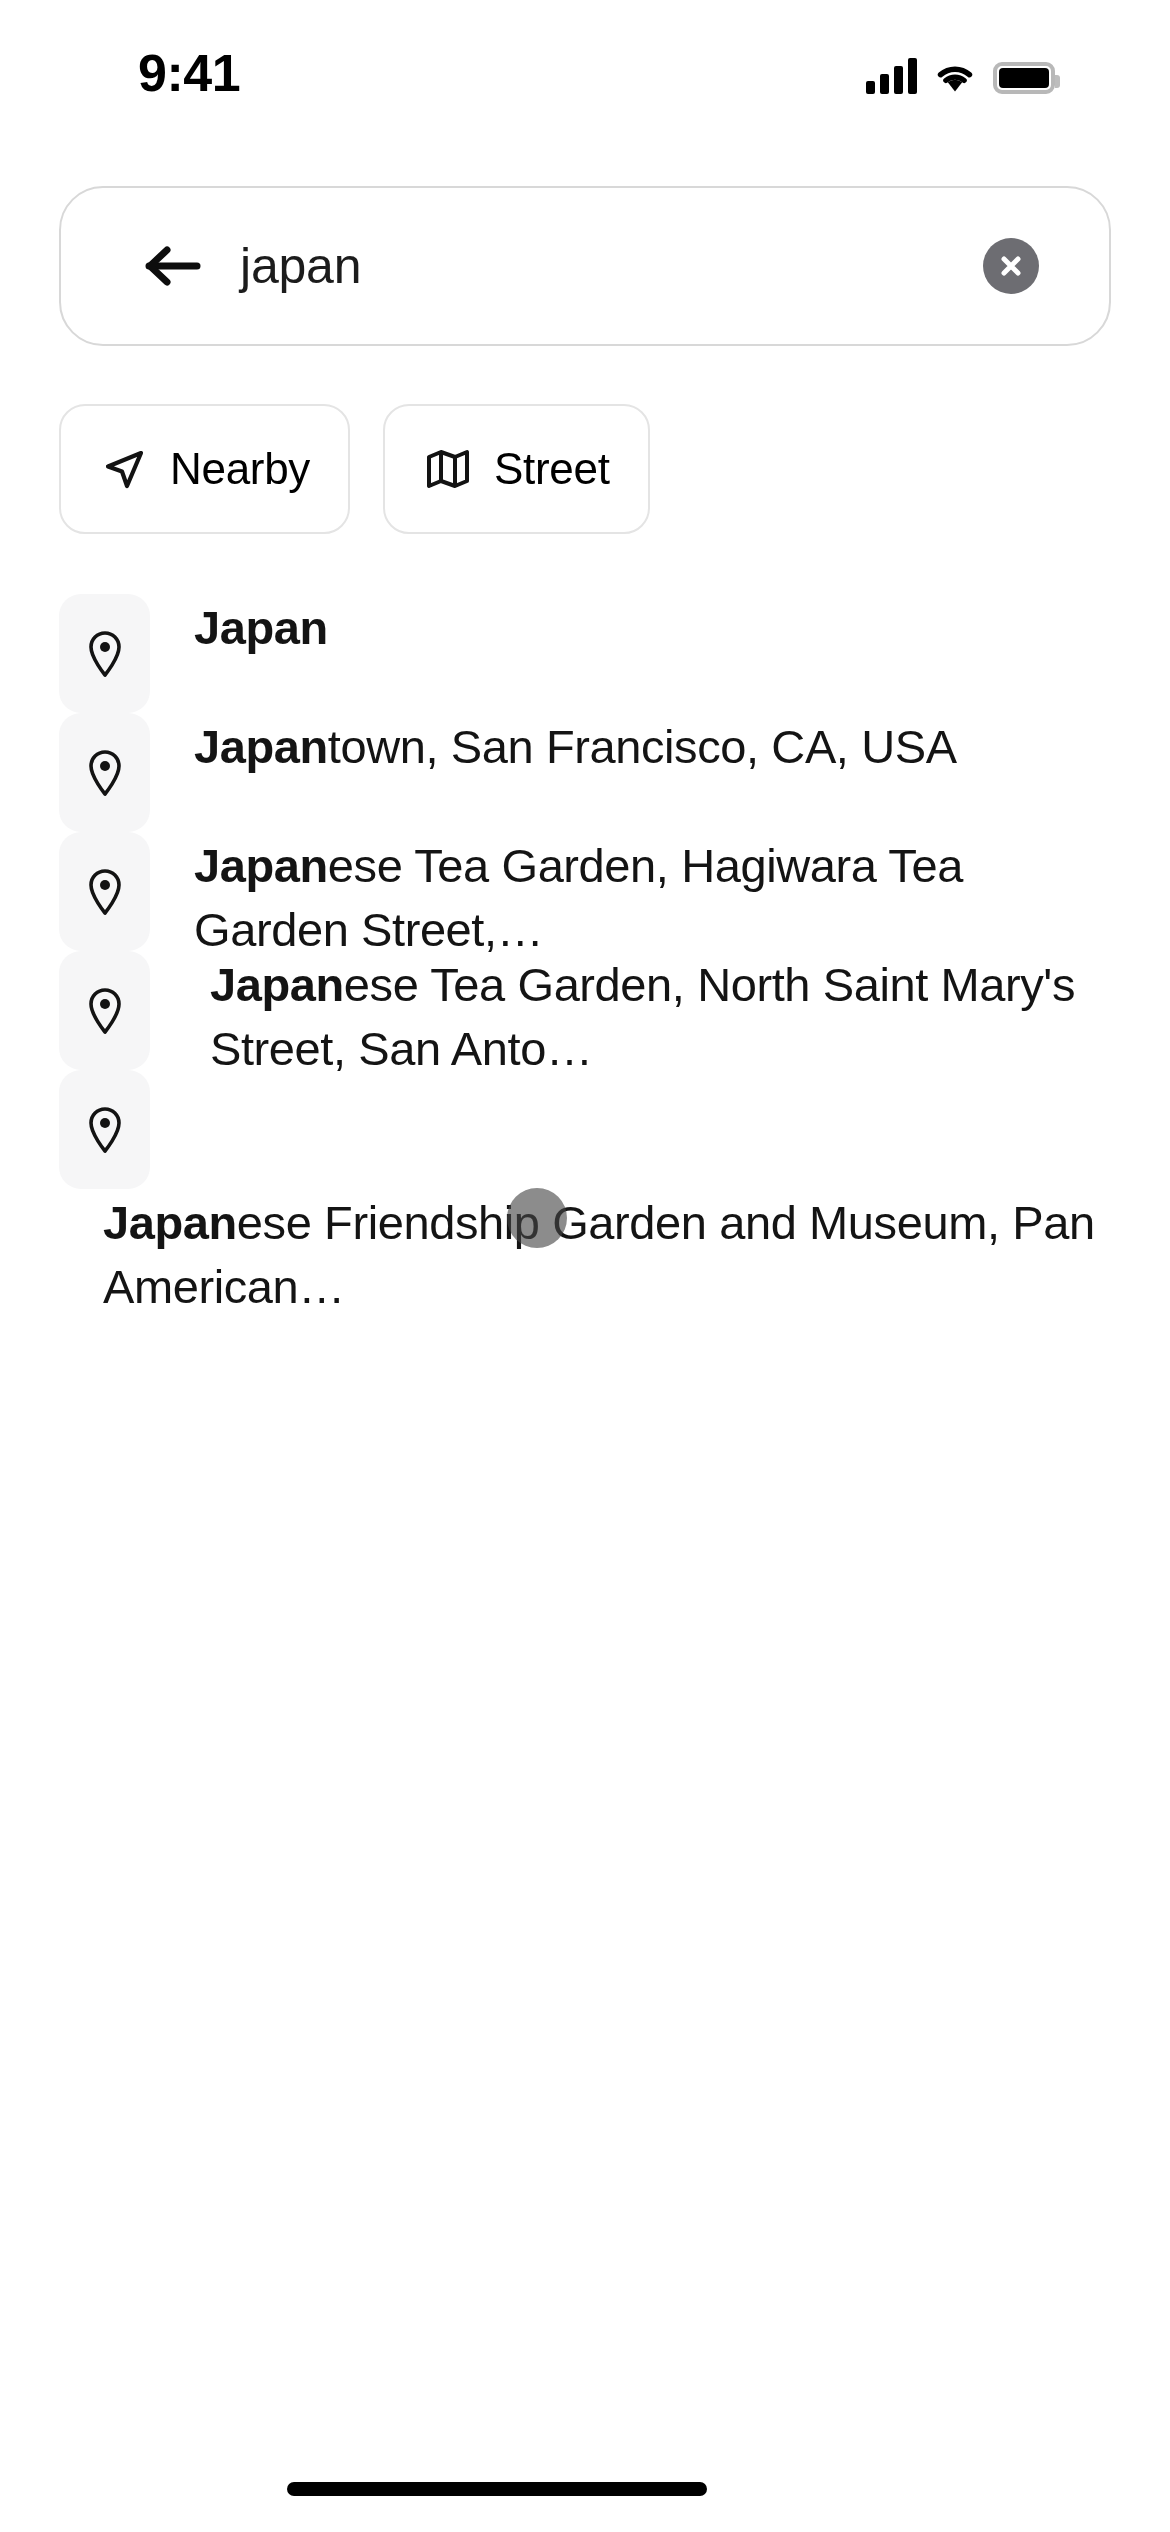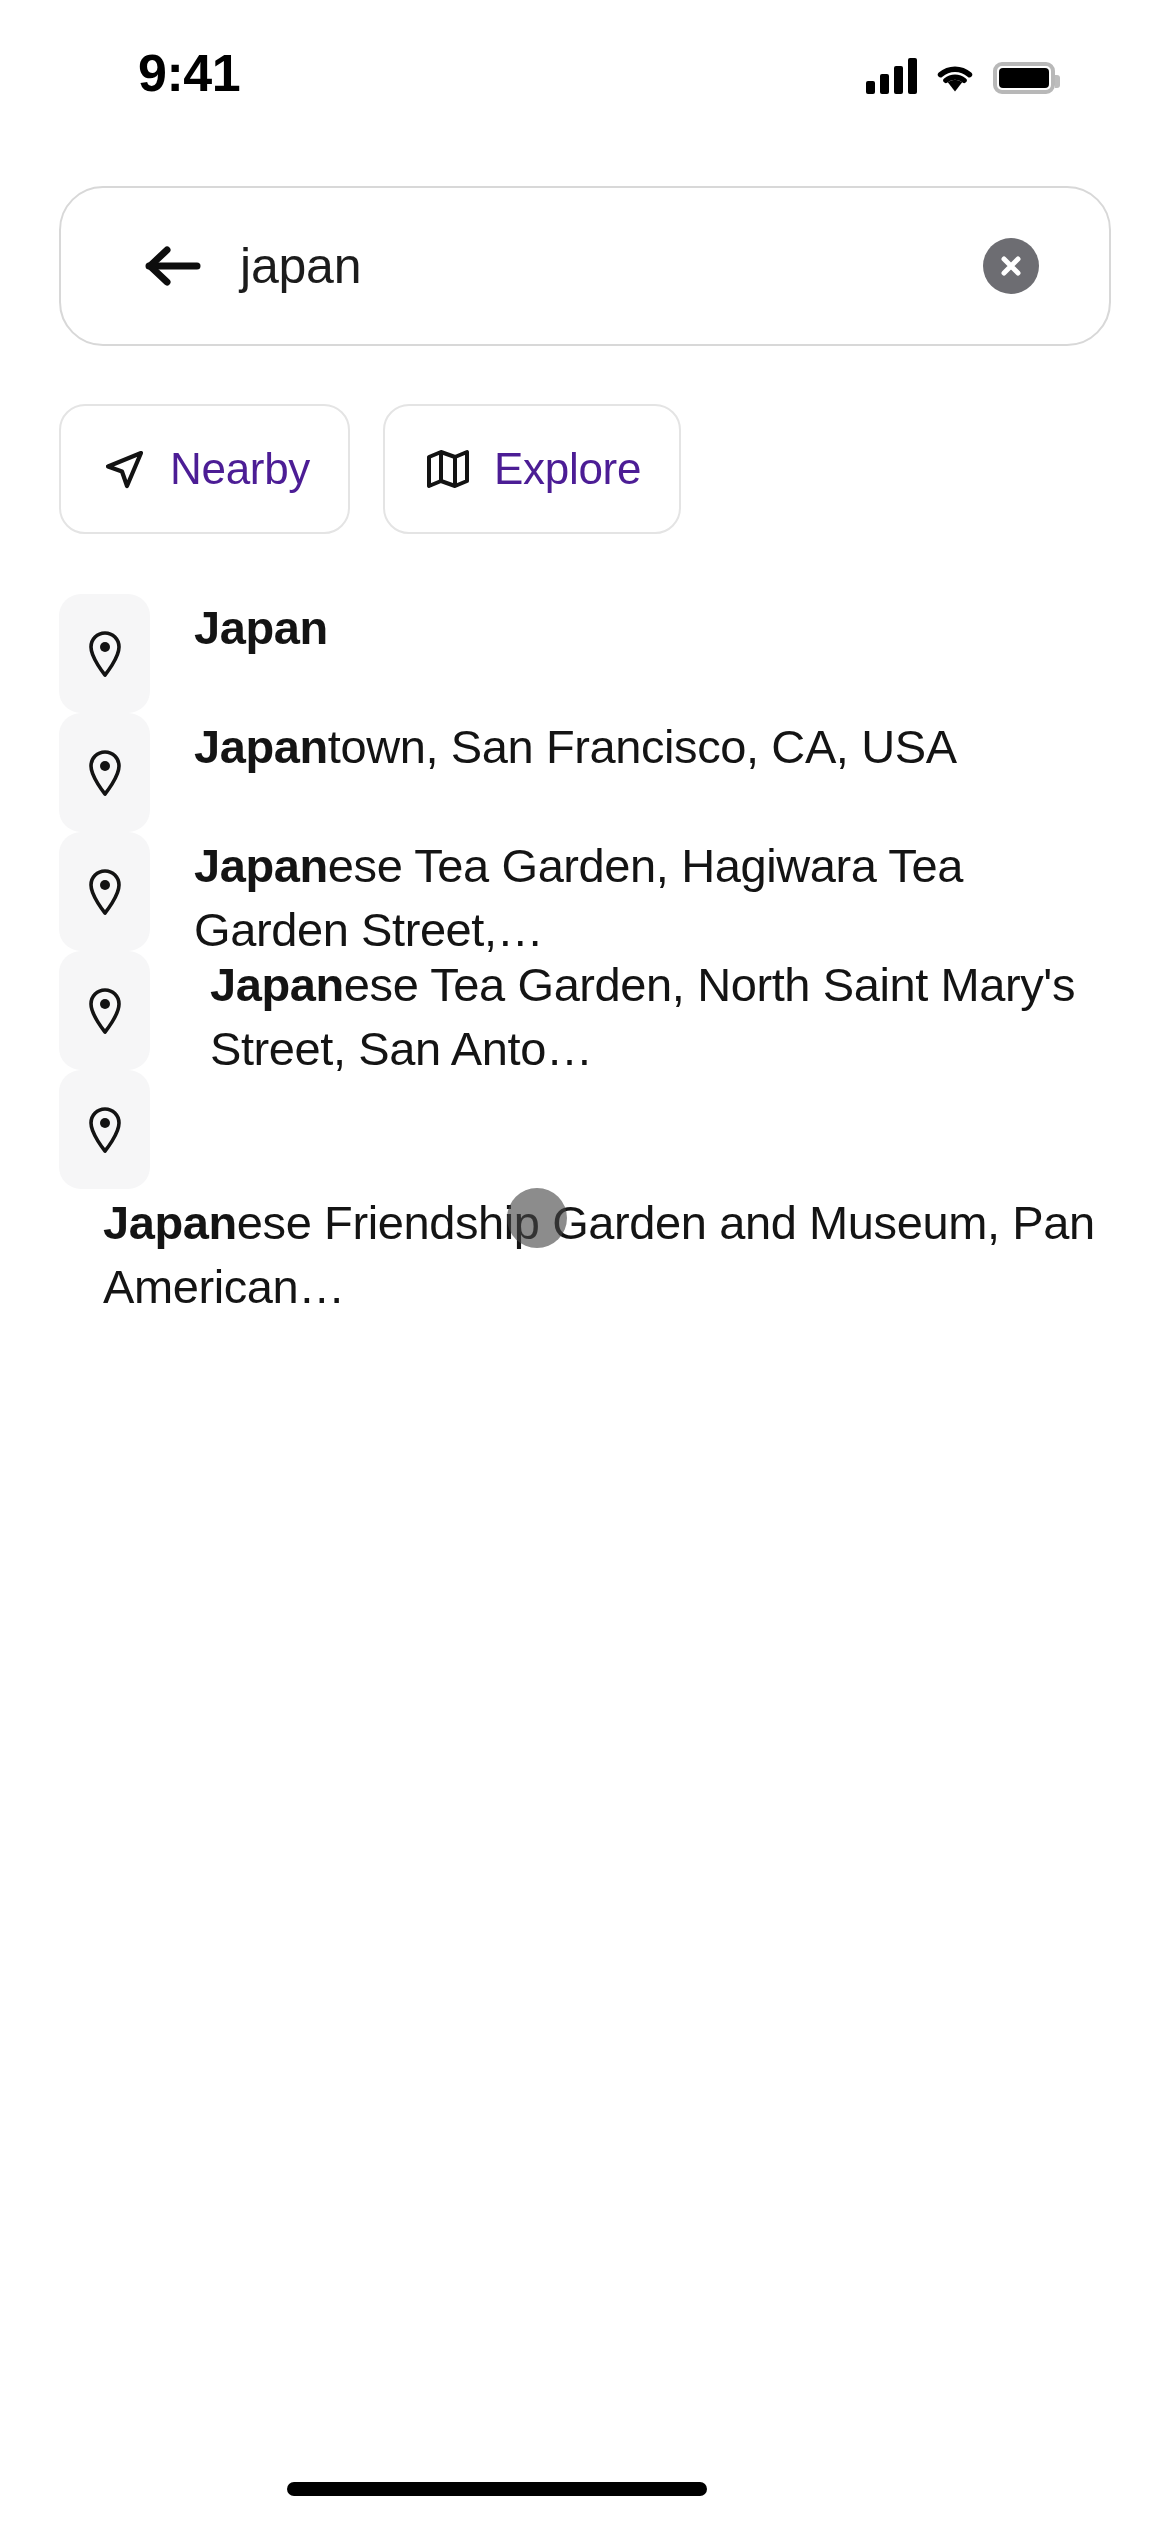--- a/index.html
+++ b/index.html
@@ -69,21 +69,21 @@
   .chips {
     position:absolute; left:59px; top:404px;
     display:flex; gap:33px;
   }
   .chip {
     height:130px; border:2px solid #e4e4e4; border-radius:26px;
     background:#fff; display:flex; align-items:center;
     padding:0 38px; gap:21px;
   }
   .chip .chip-label {
-    font-size:44px; color:#4c1d95; font-weight:400; letter-spacing:-0.3px;
+    font-size:44px; color:#000000; font-weight:400; letter-spacing:-0.3px;
     white-space:nowrap;
   }
   .chip .chip-ico { width:50px; height:50px; display:flex; align-items:center; justify-content:center; }
 
   
   .results { position:absolute; left:59px; top:594px; width:1052px; }
   .result-row {
     display:flex; align-items:flex-start;
     min-height:119px; margin-bottom:0;
   }
@@ -166,21 +166,21 @@
       <span class="chip-label">Nearby</span>
     </div>
 
     <div class="chip">
       <span class="chip-ico">
         <svg width="46" height="46" viewBox="0 0 46 46">
           <path d="M4 11 L16 6 L30 11 L42 6 L42 35 L30 40 L16 35 L4 40 Z" stroke="#131313" stroke-width="4" fill="none" stroke-linejoin="round"></path>
           <path d="M16 6 L16 35 M30 11 L30 40" stroke="#131313" stroke-width="4"></path>
         </svg>
       </span>
-      <span class="chip-label">Explore</span>
+      <span class="chip-label">Street</span>
     </div>
 
 
   </div>
 
   <div class="results">
 
     <div class="result-row" style="height:119px;">
       <div class="rtile">
         <svg width="40" height="48" viewBox="0 0 40 48">

